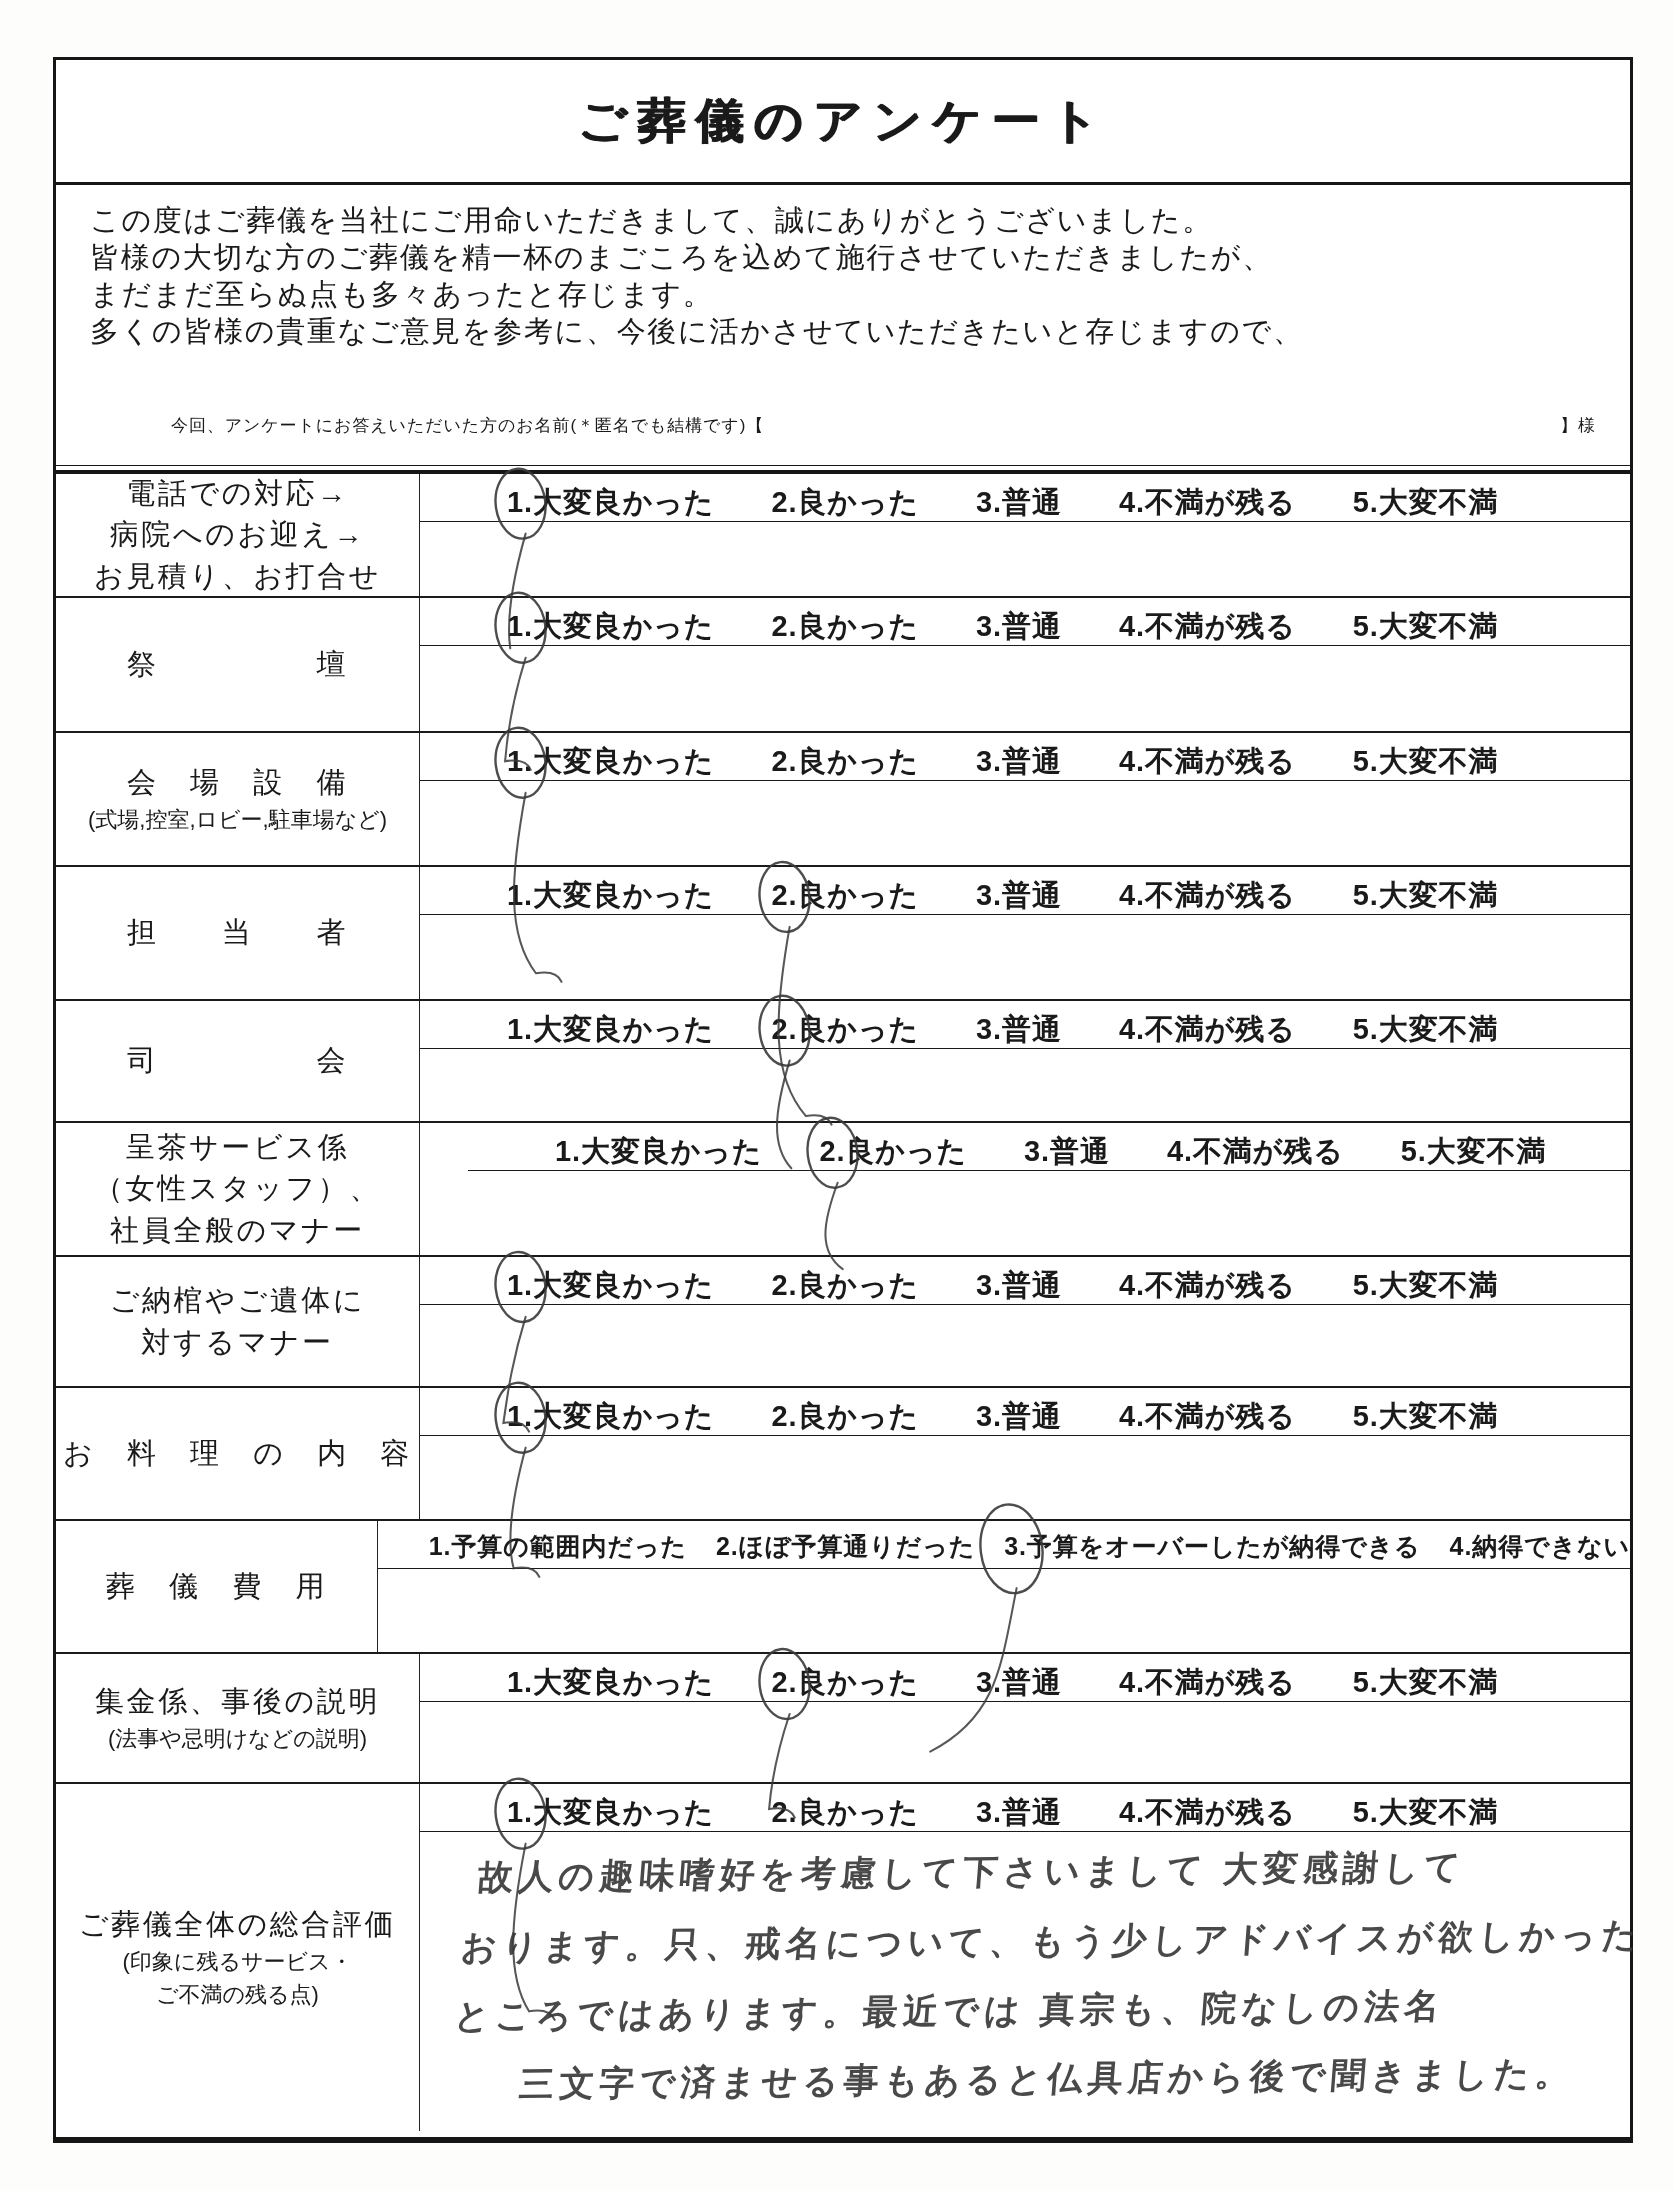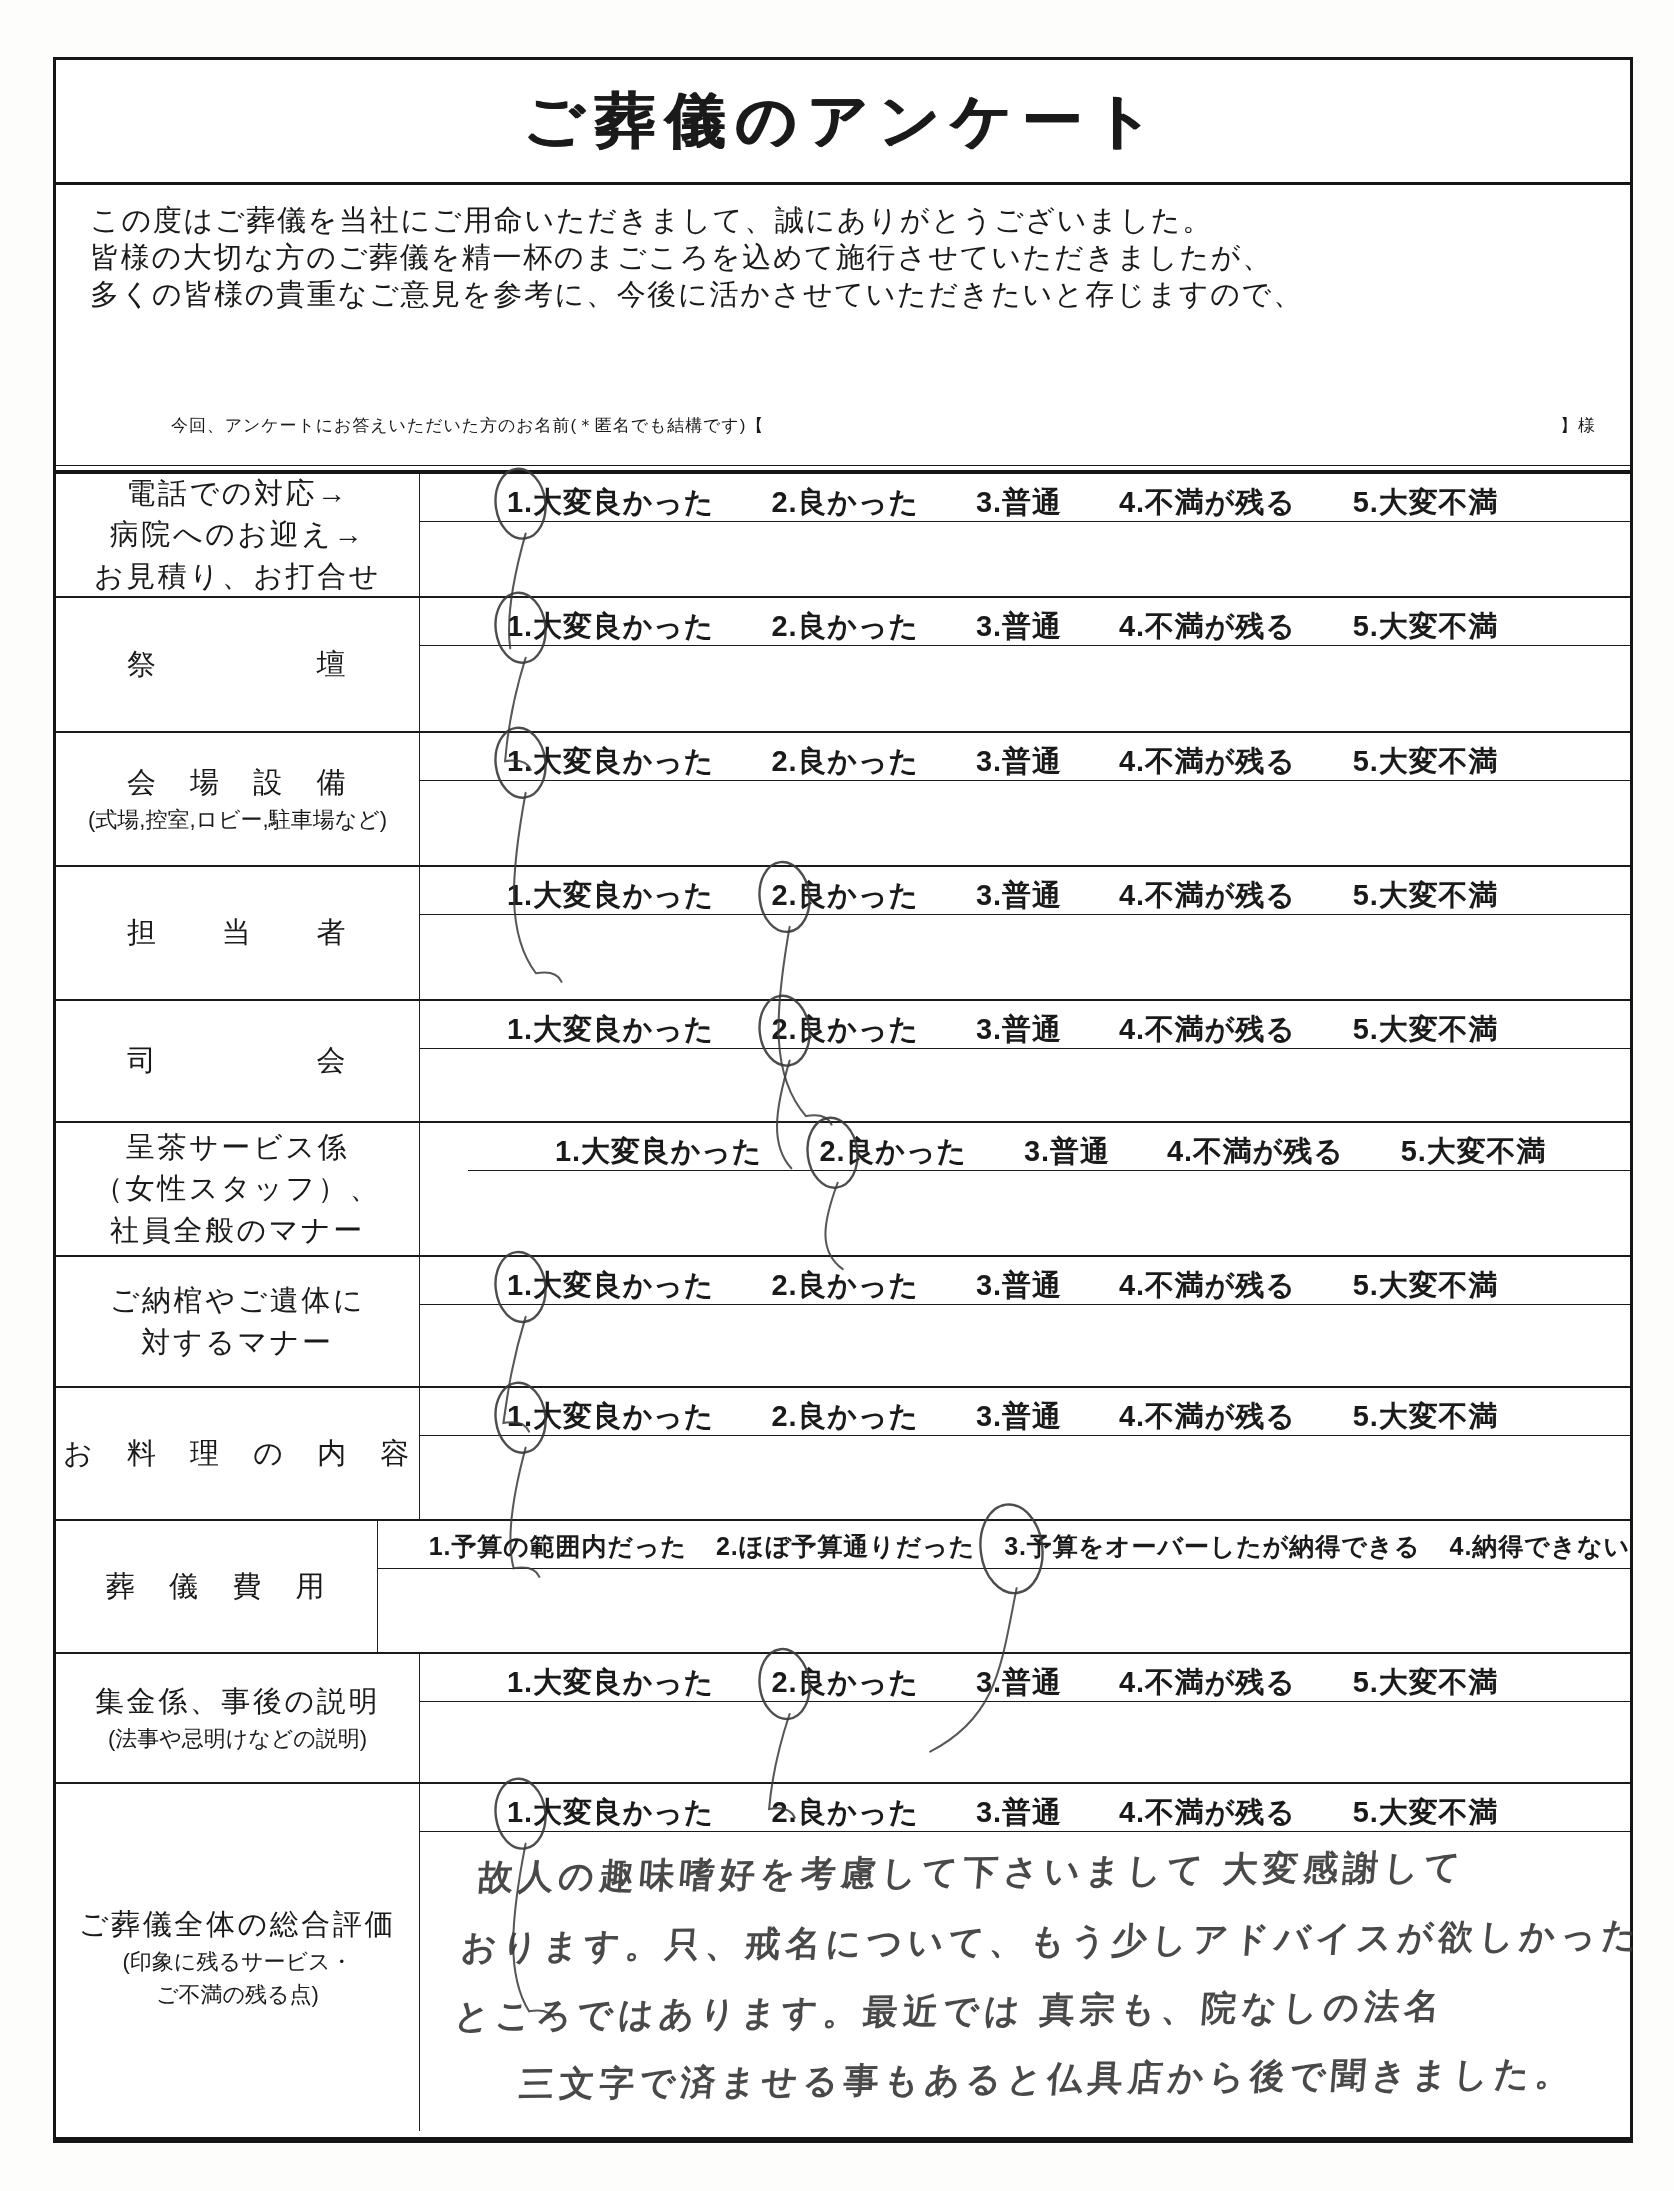--- a/index.html
+++ b/index.html
@@ -3,21 +3,21 @@
 <meta charset="utf-8">
 <style>
   html,body{margin:0;padding:0;background:#f4f4f2;}
   .page{position:relative;width:1674px;height:2192px;background:#fdfdfc;overflow:hidden;
         font-family:"Liberation Sans","DejaVu Sans",sans-serif;color:#1a1a1a;}
   .doc{position:absolute;left:53px;top:57px;width:1580px;height:2086px;background:#fff;
        border:3.4px solid #161616;border-bottom-width:6px;box-sizing:border-box;}
   
   .title-box{height:125px;border-bottom:3.4px solid #161616;box-sizing:border-box;
              display:flex;align-items:center;justify-content:center;}
-  .title-box h1{margin:12px;font-size:60px;font-weight:bold;letter-spacing:10.3px;
+  .title-box h1{margin:12px;font-size:48px;font-weight:bold;letter-spacing:10.3px;
                 text-shadow:1.7px 0 0 currentColor;}
   
   .intro{position:relative;height:280px;box-sizing:border-box;padding:17px 0 0 34px;}
   .intro p{margin:0;font-size:29px;line-height:37px;letter-spacing:1.7px;white-space:nowrap;}
   .note{font-size:24px;letter-spacing:0.9px;margin-left:41px;position:relative;top:5.1px;}
   .name-line{position:absolute;left:115px;right:34px;top:212px;display:flex;
              align-items:baseline;font-size:17px;letter-spacing:0.9px;}
   .name-blank{flex:1;height:34px;}
   
   .dbl{height:8.6px;box-sizing:border-box;border-top:1.7px solid #161616;border-bottom:4.3px solid #161616;}
@@ -44,20 +44,21 @@
 <div class="page">
   <div class="doc">
 
     <div class="title-box">
       <h1>ご葬儀のアンケート</h1>
     </div>
 
     <div class="intro">
       <p>この度はご葬儀を当社にご用命いただきまして、誠にありがとうございました。</p>
       <p>皆様の大切な方のご葬儀を精一杯のまごころを込めて施行させていただきましたが、</p>
+      <p>まだまだ至らぬ点も多々あったと存じます。</p>
       <p>多くの皆様の貴重なご意見を参考に、今後に活かさせていただきたいと存じますので、</p>
       <div class="name-line">
         <span>今回、アンケートにお答えいただいた方のお名前(＊匿名でも結構です)【</span>
         <span class="name-blank"></span>
         <span>】様</span>
       </div>
     </div>
 
     <div class="dbl"></div>
     <div id="rows">

